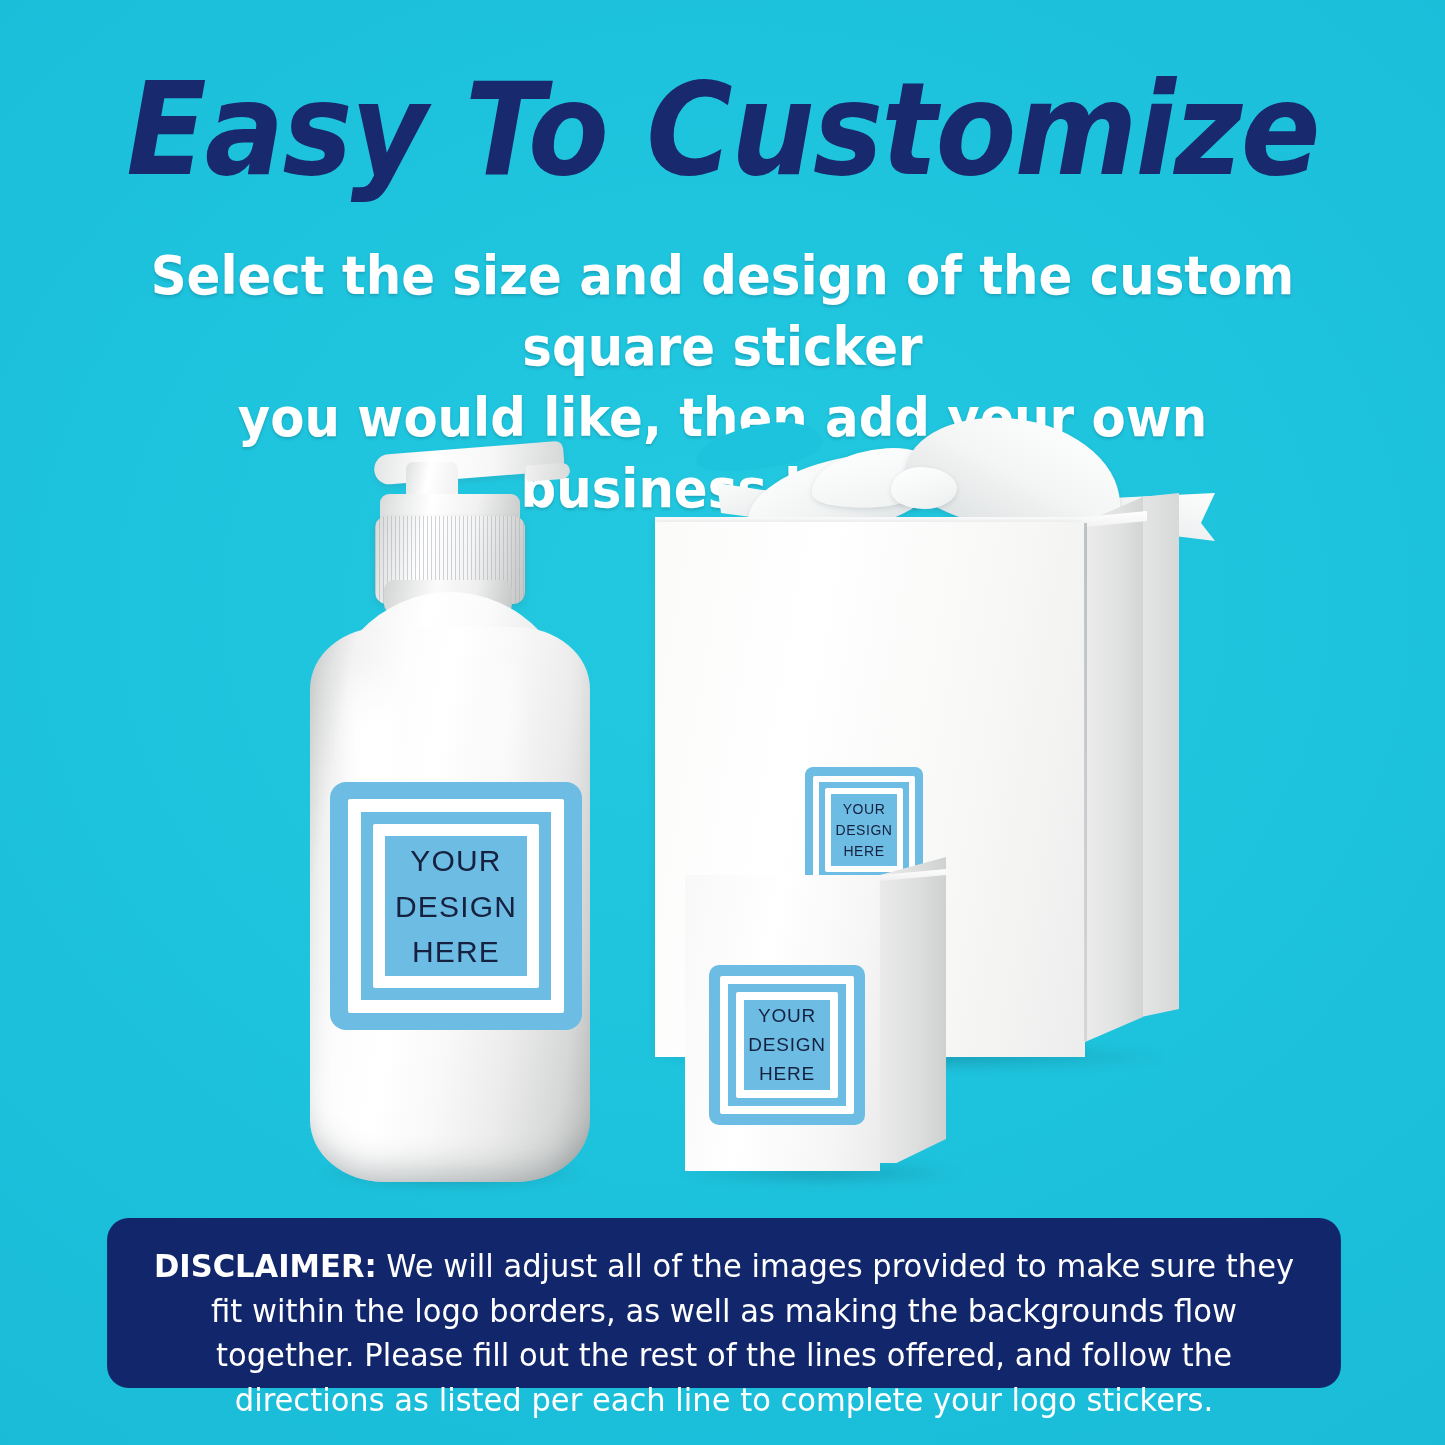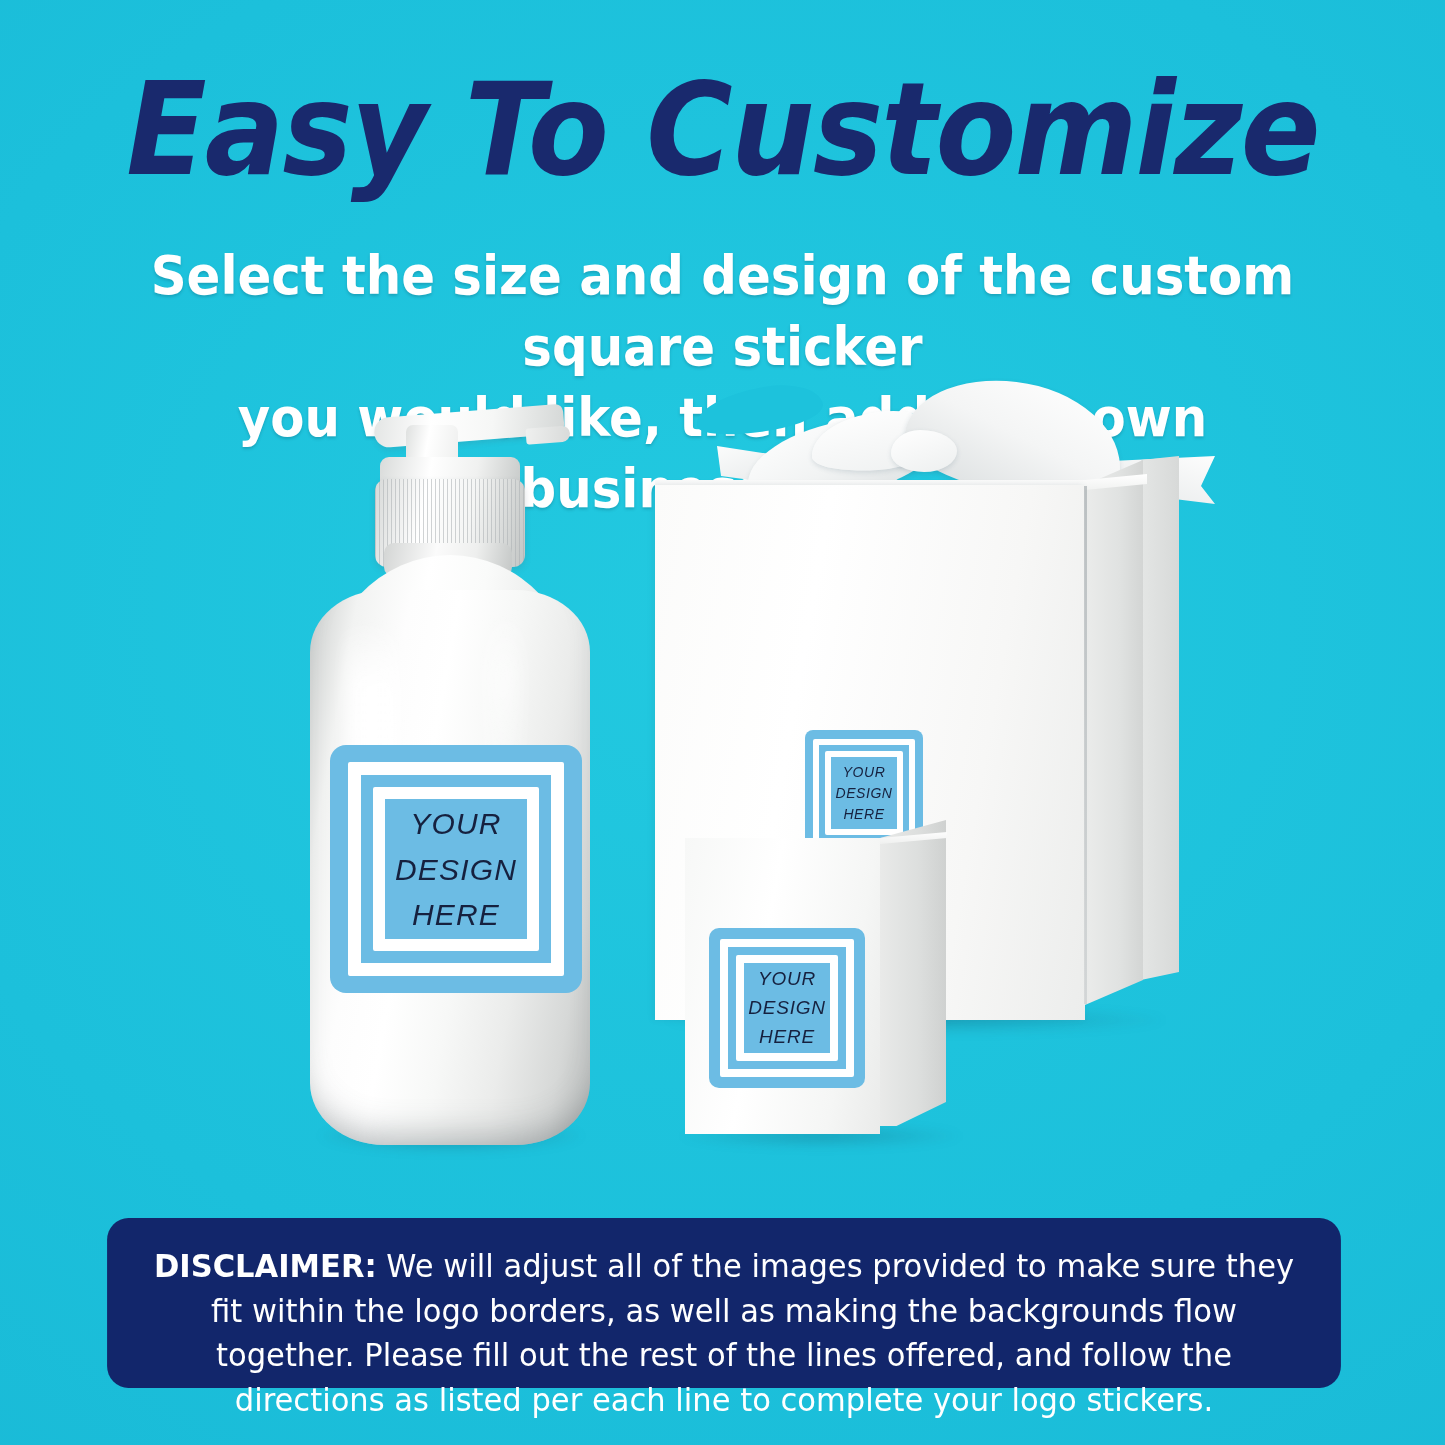--- a/index.html
+++ b/index.html
@@ -41,21 +41,21 @@
     font-family:"DejaVu Sans", sans-serif;
     font-weight:700;
     font-size:53px;
     line-height:1.34;
     color:#FFFFFF;
     transform:scaleX(0.94);
     text-shadow:0 2px 3px rgba(10,70,90,0.25);
   }
 
   
-  #scene { position:absolute; left:0; top:375px; width:1445px; height:800px;font-style:italic; }
+  #scene { position:absolute; left:0; top:412px; width:1445px; height:800px; }
 
   
   .bottle { position:absolute; left:300px; top:30px; width:300px; height:740px; }
 
   .b-body {
     position:absolute; left:10px; top:185px; width:280px; height:555px;
     border-radius:74px / 62px;
     background:
       linear-gradient(100deg,
         #C9CBCB 0%, #DADCDB 5%, #F2F3F2 13%,

